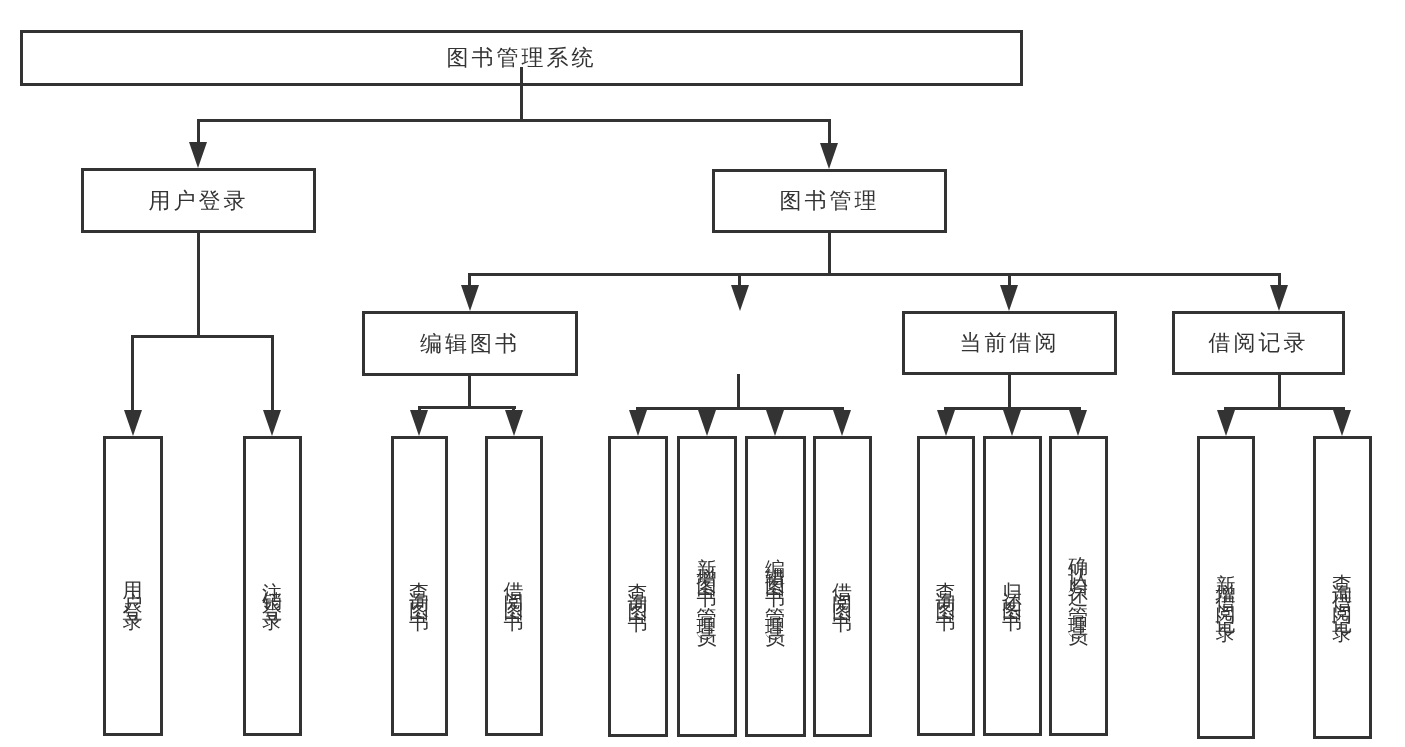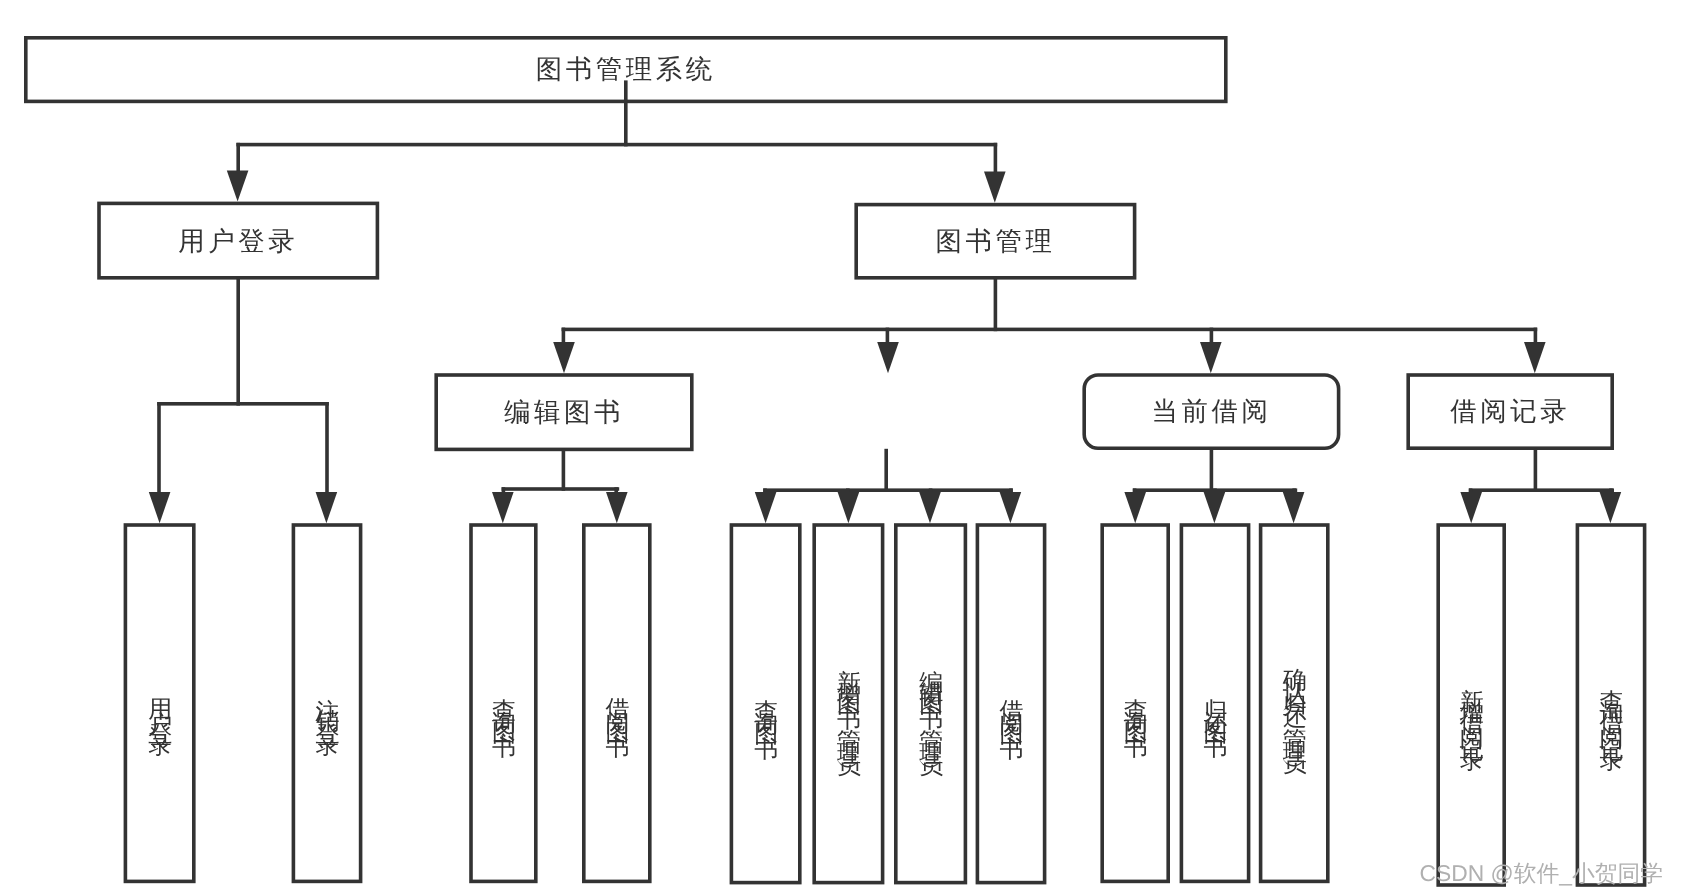--- a/index.html
+++ b/index.html
@@ -75,21 +75,21 @@
   <div class="box" style="left:81px; top:168px; width:235px; height:65px;">
     <span class="hlabel">用户登录</span>
   </div>
   <div class="box" style="left:712px; top:169px; width:235px; height:64px;">
     <span class="hlabel">图书管理</span>
   </div>
 
   <div class="box" style="left:362px; top:311px; width:216px; height:65px;">
     <span class="hlabel">编辑图书</span>
   </div>
-  <div class="box" style="left:902px; top:311px; width:215px; height:64px;border-radius:13px;">
+  <div class="box" style="left:902px; top:311px; width:215px; height:64px;">
     <span class="hlabel">当前借阅</span>
   </div>
   <div class="box" style="left:1172px; top:311px; width:173px; height:64px;">
     <span class="hlabel">借阅记录</span>
   </div>
 
   <div class="box" style="left:103px; top:436px; width:60px; height:300px;">
     <span class="vtext">用户登录</span>
   </div>
   <div class="box" style="left:243px; top:436px; width:59px; height:300px;">
@@ -185,15 +185,14 @@
   <div class="arrow" style="left:1003px; top:410px;"></div>
   <div class="arrow" style="left:1069px; top:410px;"></div>
 
   <div class="line" style="left:1278px; top:374px; width:3px; height:36px;"></div>
   <div class="line" style="left:1224px; top:407px; width:121px; height:3px;"></div>
   <div class="line" style="left:1224px; top:407px; width:3px; height:9px;"></div>
   <div class="line" style="left:1341px; top:407px; width:3px; height:9px;"></div>
   <div class="arrow" style="left:1217px; top:410px;"></div>
   <div class="arrow" style="left:1333px; top:410px;"></div>
 
-  <div class="watermark">CSDN @软件_小贺同学</div>
 
 </div>
 
 </body></html>

